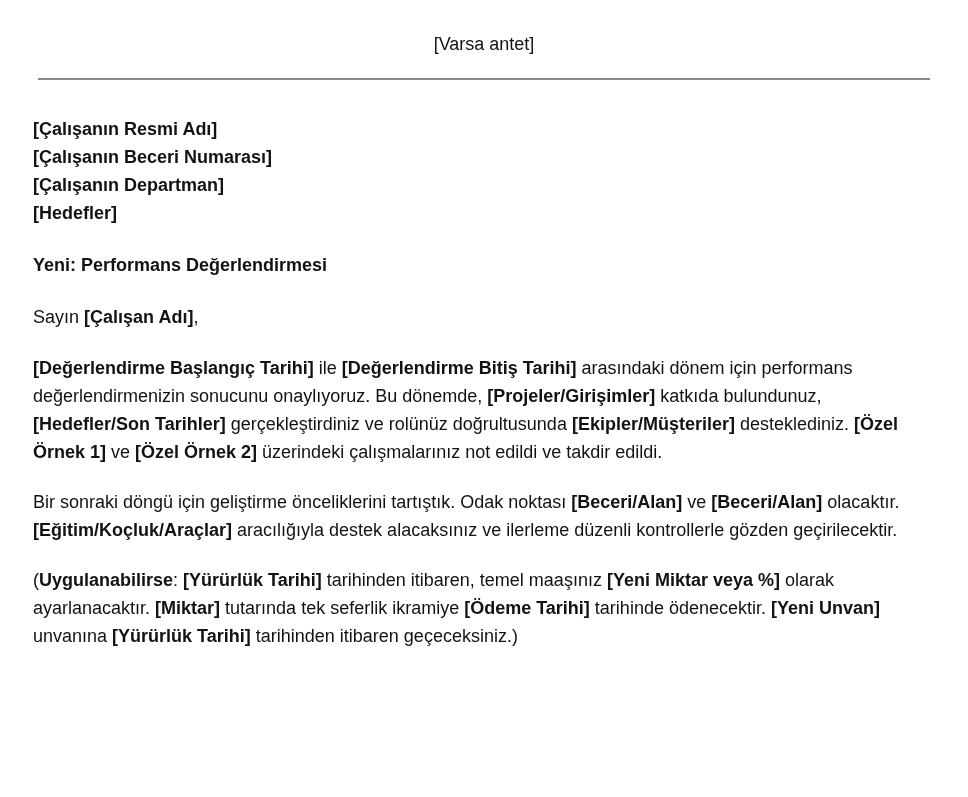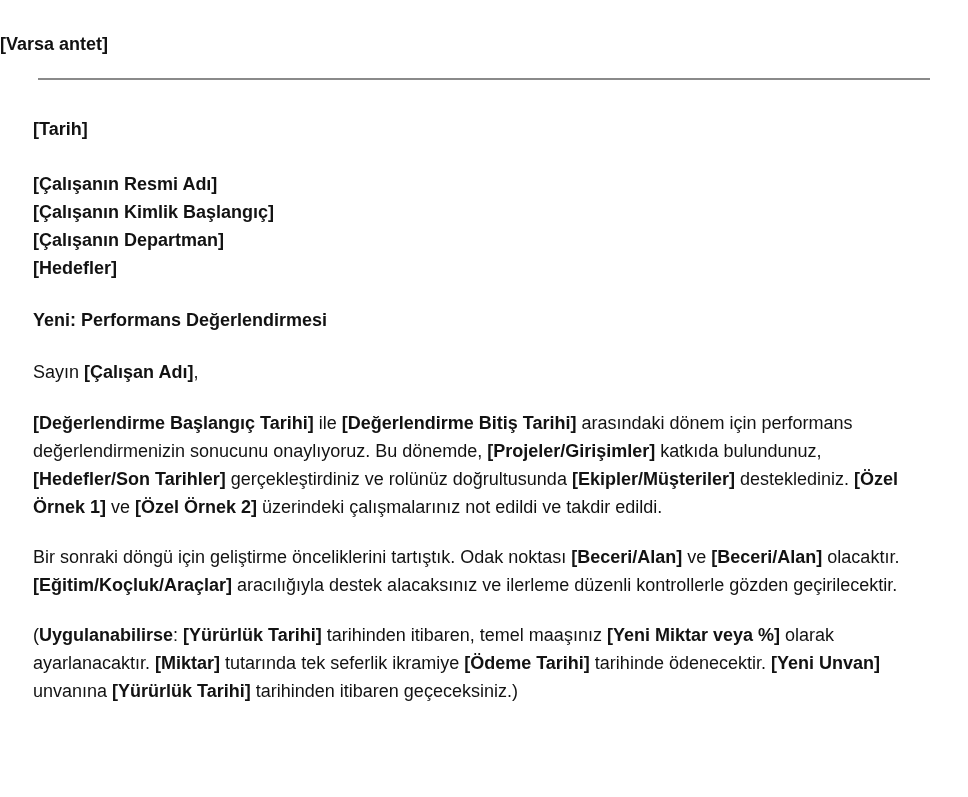--- a/index.html
+++ b/index.html
@@ -9,22 +9,22 @@
     box-sizing: border-box;
     background: #ffffff;
     color: #121212;
     font-family: "Liberation Sans", "DejaVu Sans", sans-serif;
     font-size: 18px;
     line-height: 28px;
     overflow: hidden;
   }
   .letterhead {
     padding-top: 31px;
-    text-align: left;
-    font-weight: 700;
+    text-align: center;
+    font-weight: 400;
     line-height: 26px;
   }
   .divider {
     border: none;
     border-top: 2px solid #8a8a8a;
     margin: 21px 38px 0 38px;
   }
   .content {
     padding: 35px 33px 0 33px;
   }
@@ -40,25 +40,24 @@
 <body>
 
 <div class="page">
 
   <div class="letterhead">[Varsa antet]</div>
 
   <hr class="divider">
 
   <div class="content">
 
-    <div class="block date-block b">[Tarih]</div>
 
     <div class="block">
       <div class="addr-line b">[Çalışanın Resmi Adı]</div>
-      <div class="addr-line b">[Çalışanın Kimlik Başlangıç]</div>
+      <div class="addr-line b">[Çalışanın Beceri Numarası]</div>
       <div class="addr-line b">[Çalışanın Departman]</div>
       <div class="addr-line b">[Hedefler]</div>
     </div>
 
     <div class="block b">Yeni: Performans Değerlendirmesi</div>
 
     <div class="block salutation-block">
       <span>Sayın </span><span class="b">[Çalışan Adı]</span><span>,</span>
     </div>
 

